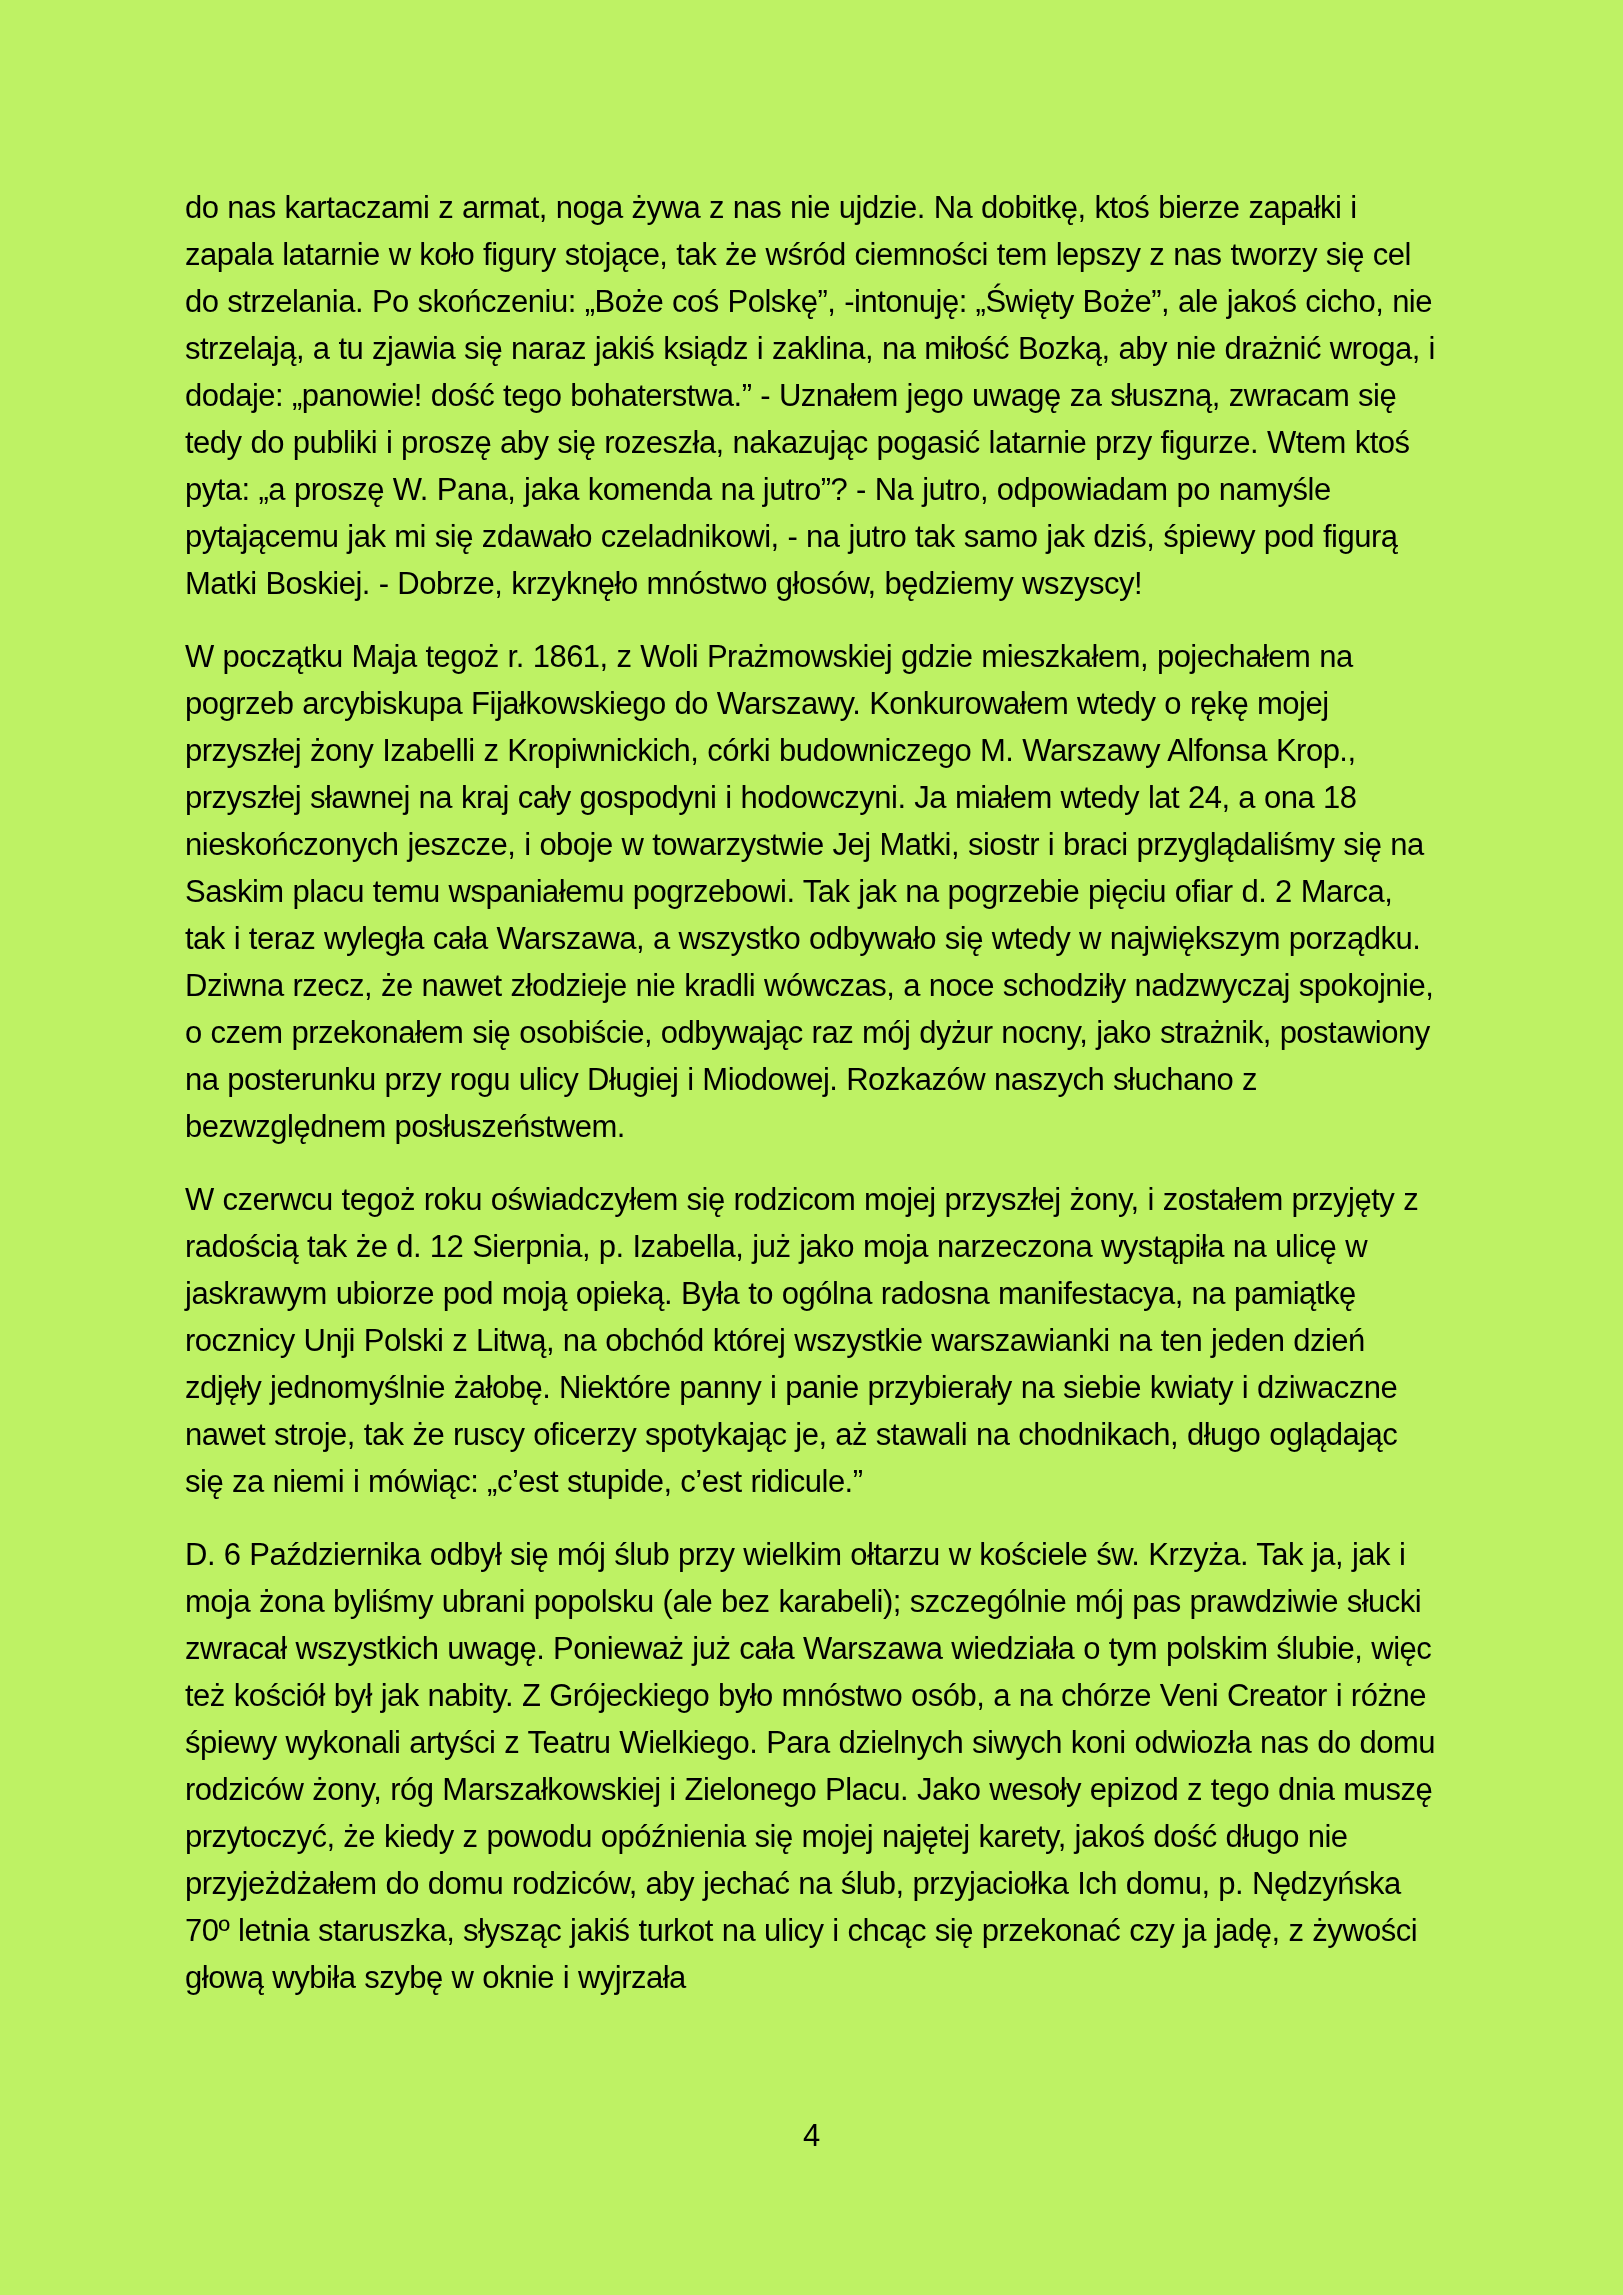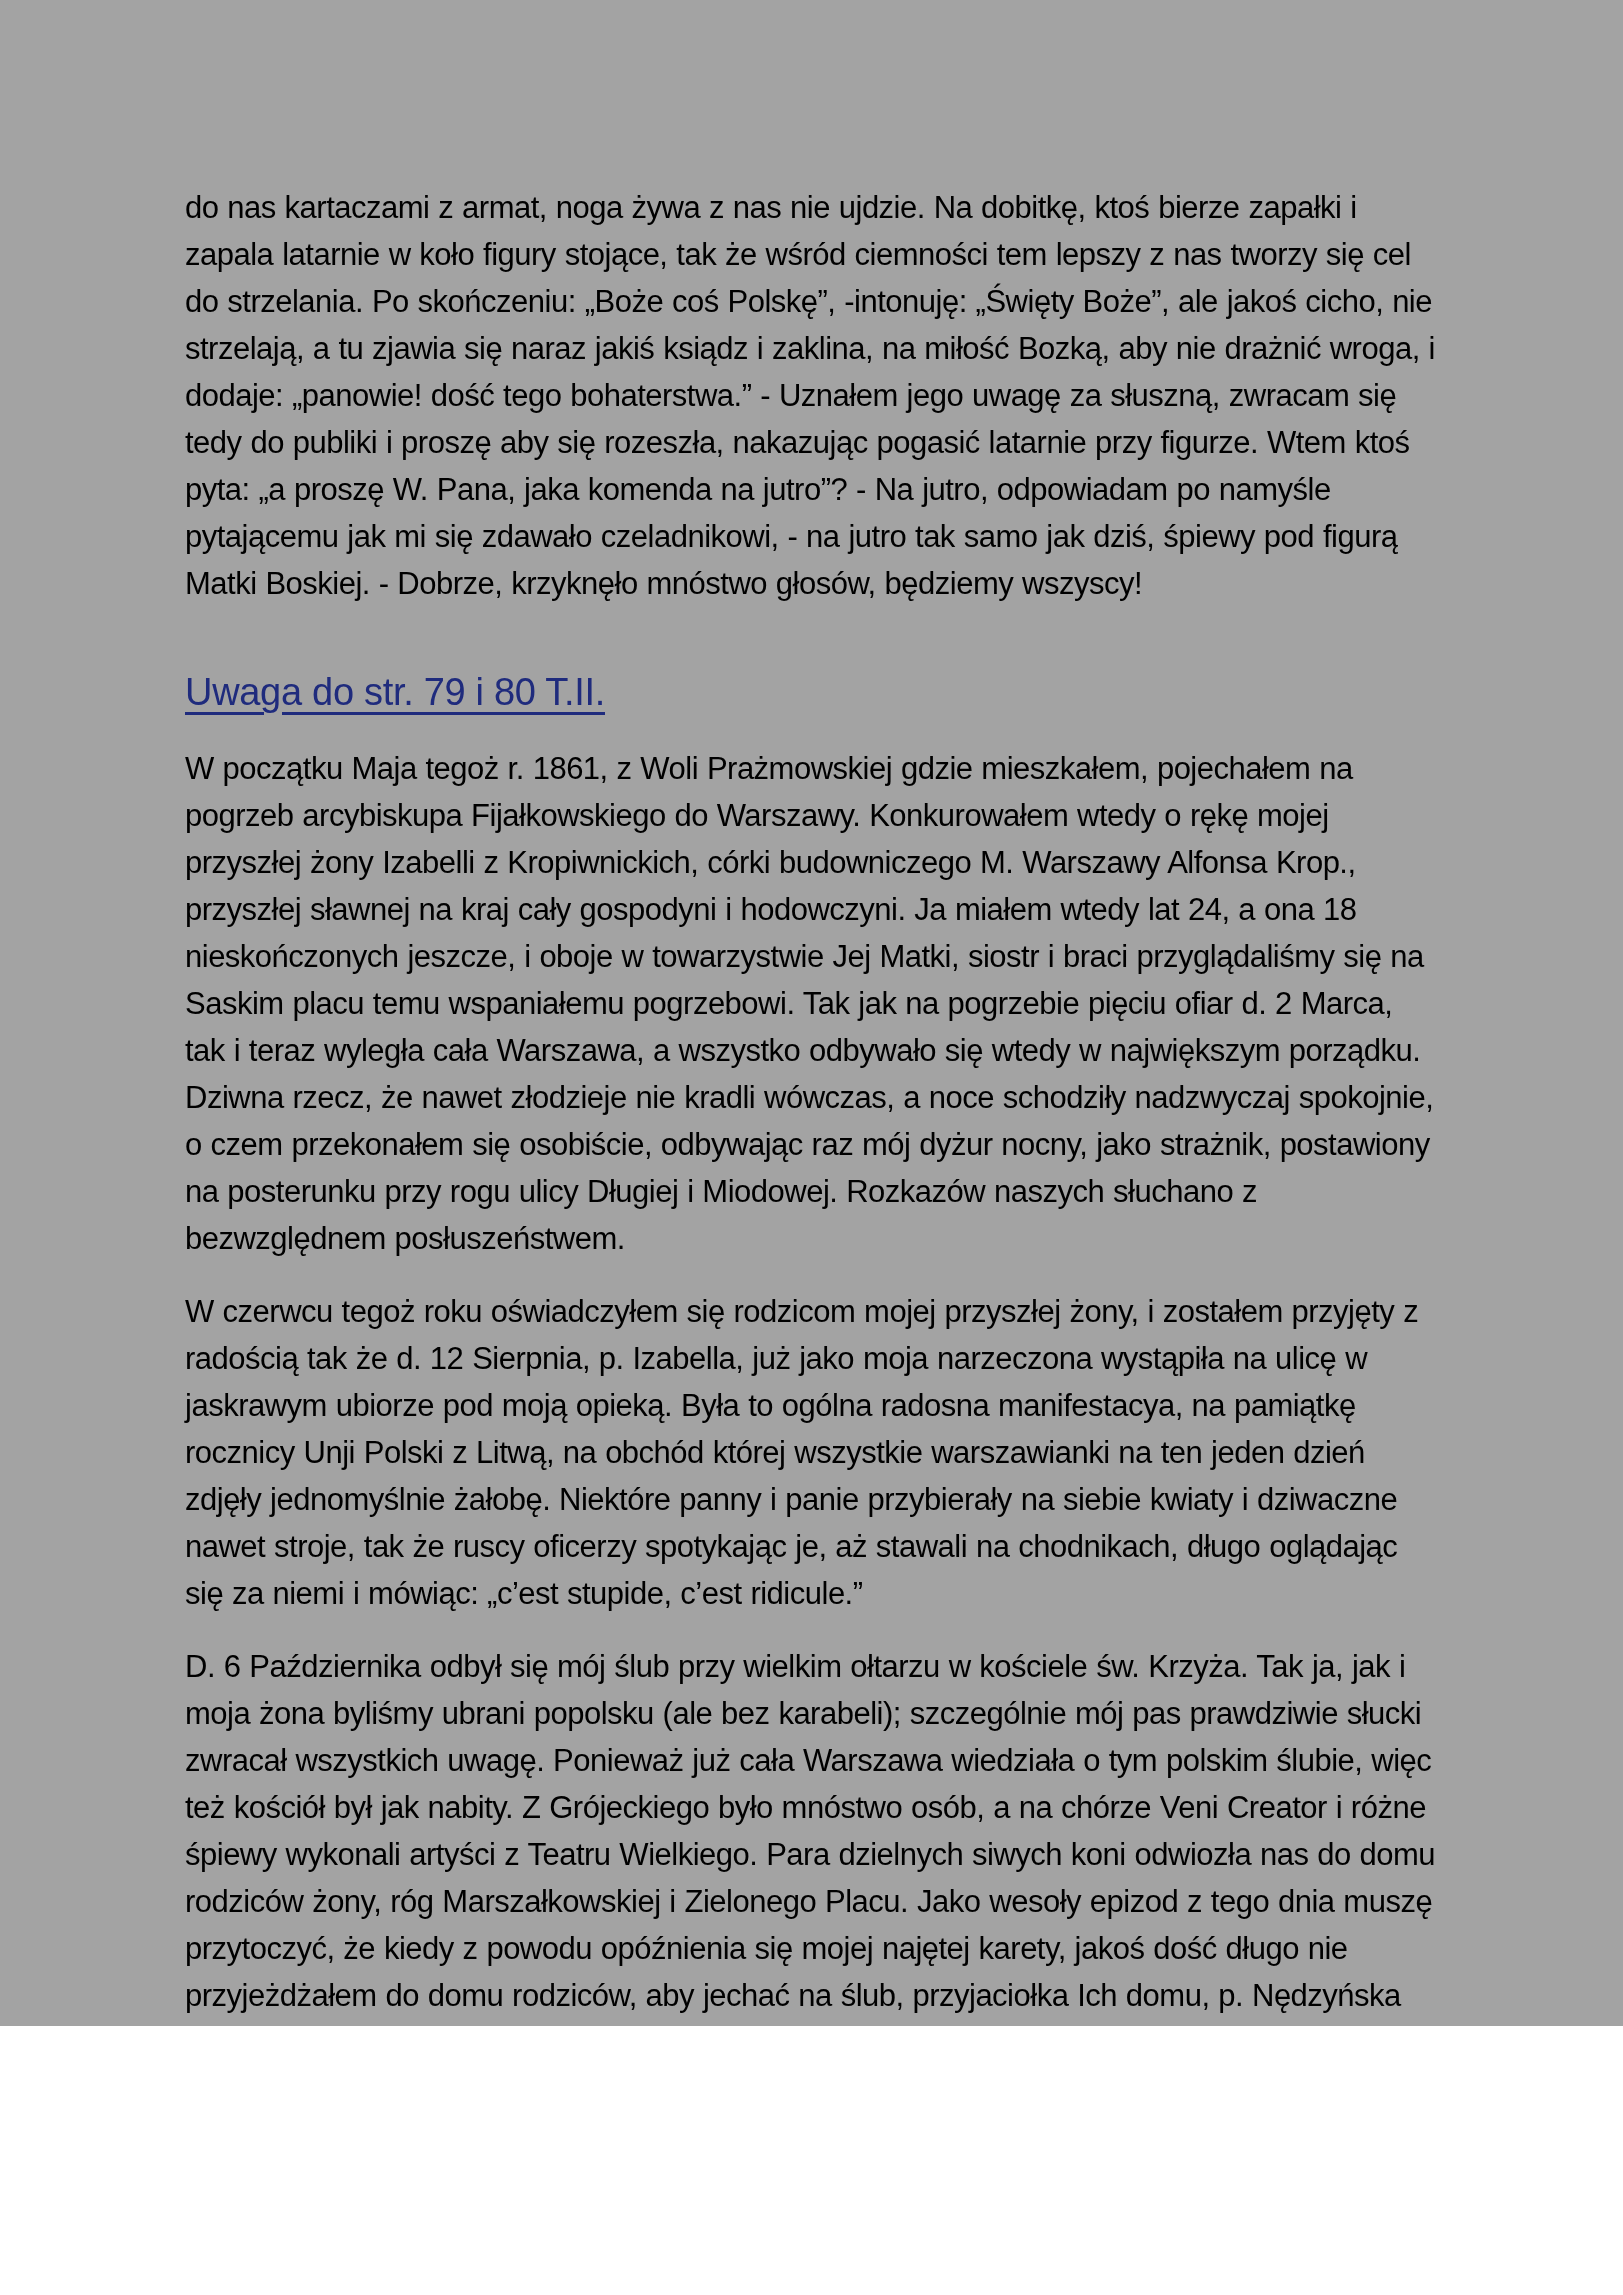--- a/index.html
+++ b/index.html
@@ -3,22 +3,22 @@
 <meta charset="utf-8">
 <style>
   html, body {
     margin: 0;
     padding: 0;
     background: #ffffff;
   }
   .page {
     position: relative;
     width: 1623px;
-    height: 2026px;
-    background: #a3a3a3;
+    height: 2295px;
+    background: #bef264;
     font-family: "Liberation Sans", sans-serif;
     color: #000000;
     box-sizing: border-box;
     padding: 184px 183px 0 185px;
     overflow: hidden;
   }
   .par {
     font-size: 31px;
     line-height: 47px;
     letter-spacing: -0.5px;
@@ -45,20 +45,19 @@
     font-size: 31px;
     line-height: 47px;
   }
 </style>
 </head>
 <body>
 
 <div class="page">
   <div>
     <p class="par">do nas kartaczami z armat, noga żywa z nas nie ujdzie. Na dobitkę, ktoś bierze zapałki i zapala latarnie w koło figury stojące, tak że wśród ciemności tem lepszy z nas tworzy się cel do strzelania. Po skończeniu: „Boże coś Polskę”, -intonuję: „Święty Boże”, ale jakoś cicho, nie strzelają, a tu zjawia się naraz jakiś ksiądz i zaklina, na miłość Bozką, aby nie drażnić wroga, i dodaje: „panowie! dość tego bohaterstwa.” - Uznałem jego uwagę za słuszną, zwracam się tedy do publiki i proszę aby się rozeszła, nakazując pogasić latarnie przy figurze. Wtem ktoś pyta: „a proszę W. Pana, jaka komenda na jutro”? - Na jutro, odpowiadam po namyśle pytającemu jak mi się zdawało czeladnikowi, - na jutro tak samo jak dziś, śpiewy pod figurą Matki Boskiej. - Dobrze, krzyknęło mnóstwo głosów, będziemy wszyscy!</p>
-    <h2 class="heading" style="color: rgb(31, 43, 125);">Uwaga do str. 79 i 80 T.II.</h2>
     <p class="par">W początku Maja tegoż r. 1861, z Woli Prażmowskiej gdzie mieszkałem, pojechałem na pogrzeb arcybiskupa Fijałkowskiego do Warszawy. Konkurowałem wtedy o rękę mojej przyszłej żony Izabelli z Kropiwnickich, córki budowniczego M. Warszawy Alfonsa Krop., przyszłej sławnej na kraj cały gospodyni i hodowczyni. Ja miałem wtedy lat 24, a ona 18 nieskończonych jeszcze, i oboje w towarzystwie Jej Matki, siostr i braci przyglądaliśmy się na Saskim placu temu wspaniałemu pogrzebowi. Tak jak na pogrzebie pięciu ofiar d. 2 Marca, tak i teraz wyległa cała Warszawa, a wszystko odbywało się wtedy w największym porządku. Dziwna rzecz, że nawet złodzieje nie kradli wówczas, a noce schodziły nadzwyczaj spokojnie, o czem przekonałem się osobiście, odbywając raz mój dyżur nocny, jako strażnik, postawiony na posterunku przy rogu ulicy Długiej i Miodowej. Rozkazów naszych słuchano z bezwzględnem posłuszeństwem.</p>
     <p class="par">W czerwcu tegoż roku oświadczyłem się rodzicom mojej przyszłej żony, i zostałem przyjęty z radością tak że d. 12 Sierpnia, p. Izabella, już jako moja narzeczona wystąpiła na ulicę w jaskrawym ubiorze pod moją opieką. Była to ogólna radosna manifestacya, na pamiątkę rocznicy Unji Polski z Litwą, na obchód której wszystkie warszawianki na ten jeden dzień zdjęły jednomyślnie żałobę. Niektóre panny i panie przybierały na siebie kwiaty i dziwaczne nawet stroje, tak że ruscy oficerzy spotykając je, aż stawali na chodnikach, długo oglądając się za niemi i mówiąc: „c’est stupide, c’est ridicule.”</p>
     <p class="par">D. 6 Października odbył się mój ślub przy wielkim ołtarzu w kościele św. Krzyża. Tak ja, jak i moja żona byliśmy ubrani popolsku (ale bez karabeli); szczególnie mój pas prawdziwie słucki zwracał wszystkich uwagę. Ponieważ już cała Warszawa wiedziała o tym polskim ślubie, więc też kościół był jak nabity. Z Grójeckiego było mnóstwo osób, a na chórze Veni Creator i różne śpiewy wykonali artyści z Teatru Wielkiego. Para dzielnych siwych koni odwiozła nas do domu rodziców żony, róg Marszałkowskiej i Zielonego Placu. Jako wesoły epizod z tego dnia muszę przytoczyć, że kiedy z powodu opóźnienia się mojej najętej karety, jakoś dość długo nie przyjeżdżałem do domu rodziców, aby jechać na ślub, przyjaciołka Ich domu, p. Nędzyńska 70º letnia staruszka, słysząc jakiś turkot na ulicy i chcąc się przekonać czy ja jadę, z żywości głową wybiła szybę w oknie i wyjrzała</p>
   </div>
   <div class="footer">4</div>
 </div>
 
 
 </body></html>

